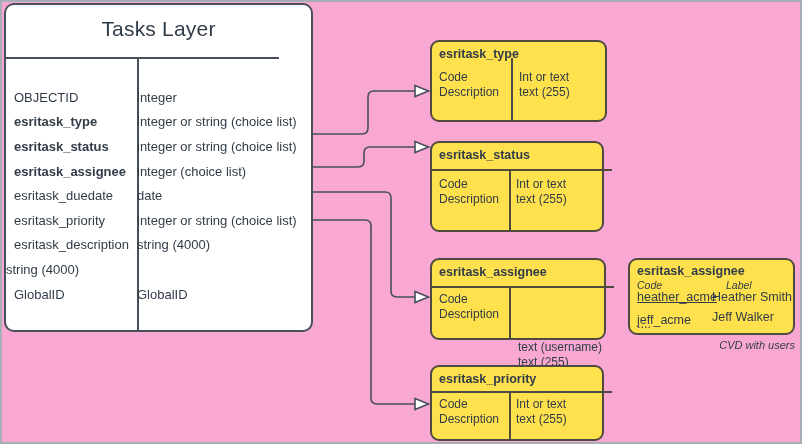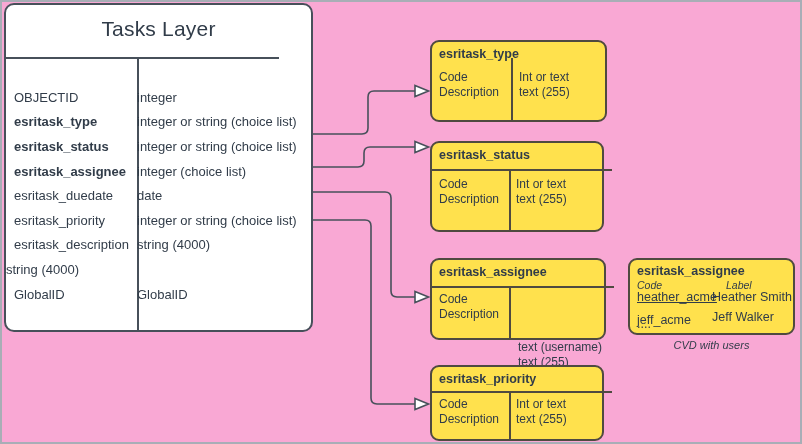--- a/index.html
+++ b/index.html
@@ -31,21 +31,21 @@
   
   .cvd-box { position:absolute; left:628px; top:258px; width:167px; height:77px;
              background:#ffe14d; border:2px solid #4f4a40; border-radius:9px; box-sizing:border-box; }
   .cvd-title { position:absolute; left:7px; top:4px; font-weight:bold; font-size:12.5px; white-space:nowrap; }
   .cvd-headers { position:absolute; left:0; top:19px; font-style:italic; font-size:10.5px; }
   .cvd-h-code { position:absolute; left:7px; }
   .cvd-h-label { position:absolute; left:96px; }
   .cvd-rows { position:absolute; left:0; top:31px; font-size:12.5px; line-height:13.5px; }
   .cvd-c1 { position:absolute; left:7px; white-space:nowrap; }
   .cvd-c2 { position:absolute; left:82px; white-space:nowrap; }
-  .cvd-caption { position:absolute; left:628px; top:339px; width:167px; text-align:center;
+  .cvd-caption { position:absolute; left:628px; top:339px; width:167px; text-align:right;
                  font-style:italic; font-size:11px; }
 
   .connector-layer { position:absolute; inset:0; pointer-events:none; }
 </style>
 </head>
 <body>
 
 <div class="canvas">
   <div class="frame"></div>
 

